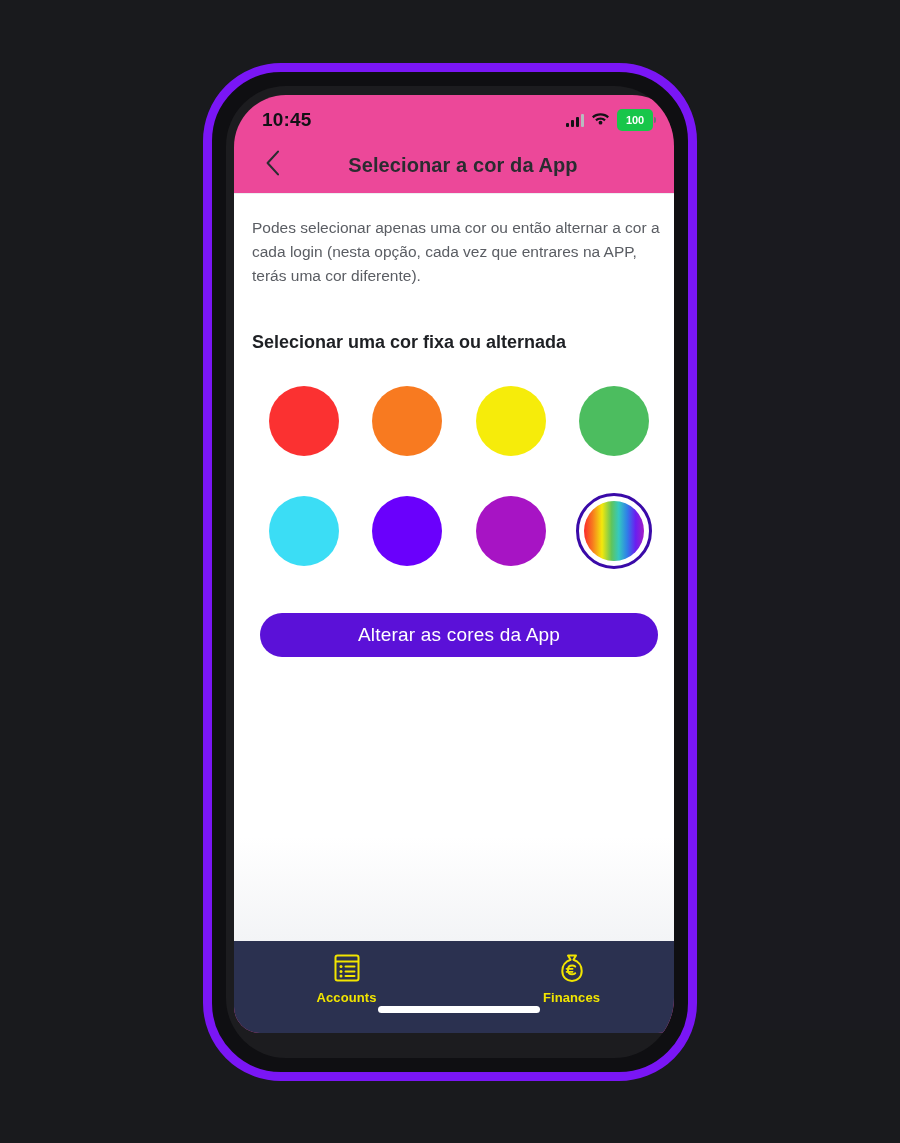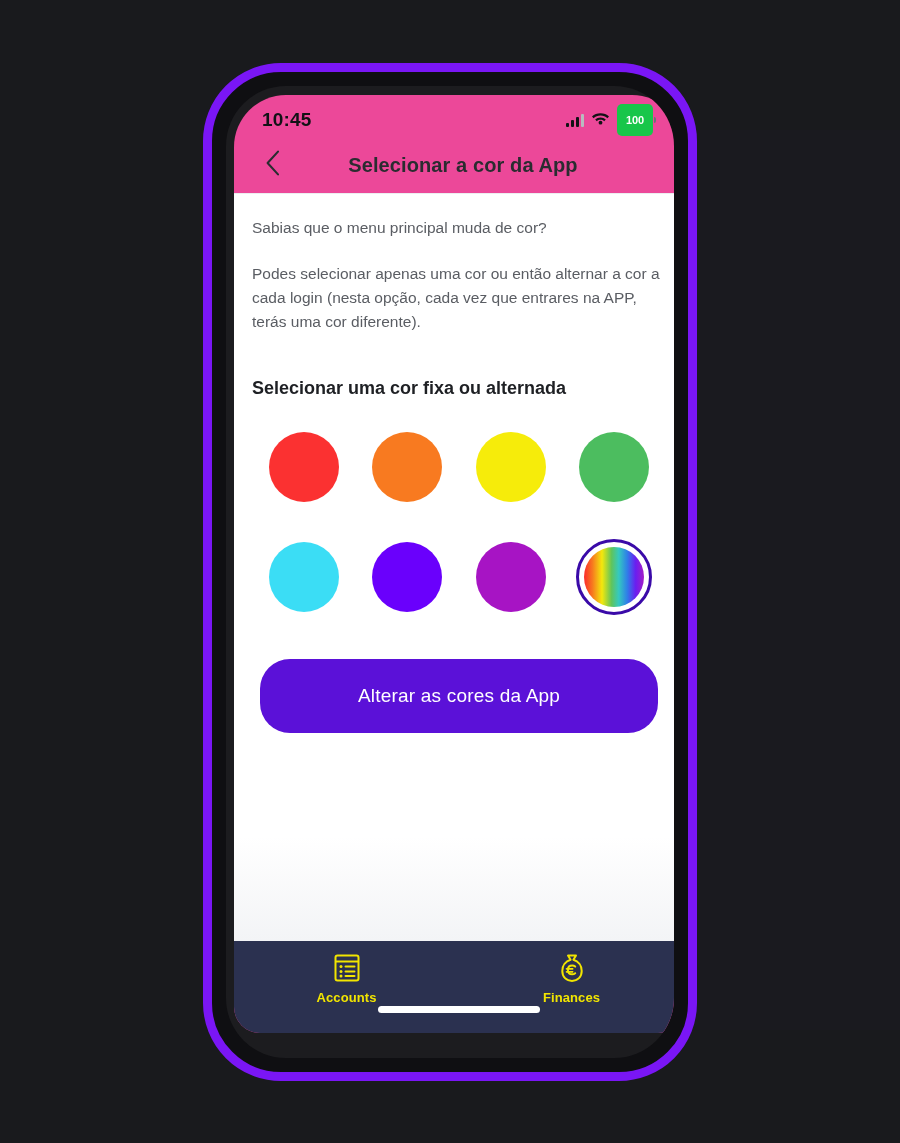--- a/index.html
+++ b/index.html
@@ -110,21 +110,21 @@
   .sig-bars i:nth-child(3) { height: 10px; }
   .sig-bars i:nth-child(4) { height: 13px; background: #b9bbc0; }
   #battery {
     position: relative;
     display: flex;
     align-items: center;
   }
   #battery-body {
     background: #18c64a;
     border-radius: 5px;
-    height: 32px;
+    height: 22px;
     min-width: 30px;
     padding: 0 3px;
     display: flex;
     align-items: center;
     justify-content: center;
   }
   #battery-level {
     color: #ffffff;
     font-size: 11px;
     font-weight: 700;
@@ -223,21 +223,21 @@
   }
   .swatch-inner {
     width: 100%;
     height: 100%;
     border-radius: 50%;
   }
 
   
   #cta-button {
     margin: 34px 8px 0 8px;
-    height: 74px;
+    height: 44px;
     border-radius: 30px;
     background: #5b11d8;
     color: #ffffff;
     font-size: 19px;
     letter-spacing: .2px;
     display: flex;
     align-items: center;
     justify-content: center;
     border: none;
     cursor: pointer;
@@ -371,21 +371,20 @@
           <span>
             <svg width="16" height="26" viewBox="0 0 16 26" aria-hidden="true">
               <path d="M13 1.6 2.6 13 13 24.4" fill="none" stroke="#2a2c30" stroke-width="2.1" stroke-linecap="round" stroke-linejoin="round"></path>
             </svg>
           </span>
         </div>
         <div id="page-title">Selecionar a cor da App</div>
       </div>
 
       <div id="content">
-        <p class="intro-line">Sabias que o menu principal muda de cor?</p>
         <p class="intro-line second">Podes selecionar apenas uma cor ou então alternar a cor a cada login (nesta opção, cada vez que entrares na APP, terás uma cor diferente).</p>
         <h2 id="section-heading">Selecionar uma cor fixa ou alternada</h2>
 
         <div id="swatch-grid">
             <div class="swatch-cell">
               <div class="swatch" style="background: rgb(251, 49, 49);"></div>
             </div>
             <div class="swatch-cell">
               <div class="swatch" style="background: rgb(248, 122, 32);"></div>
             </div>

